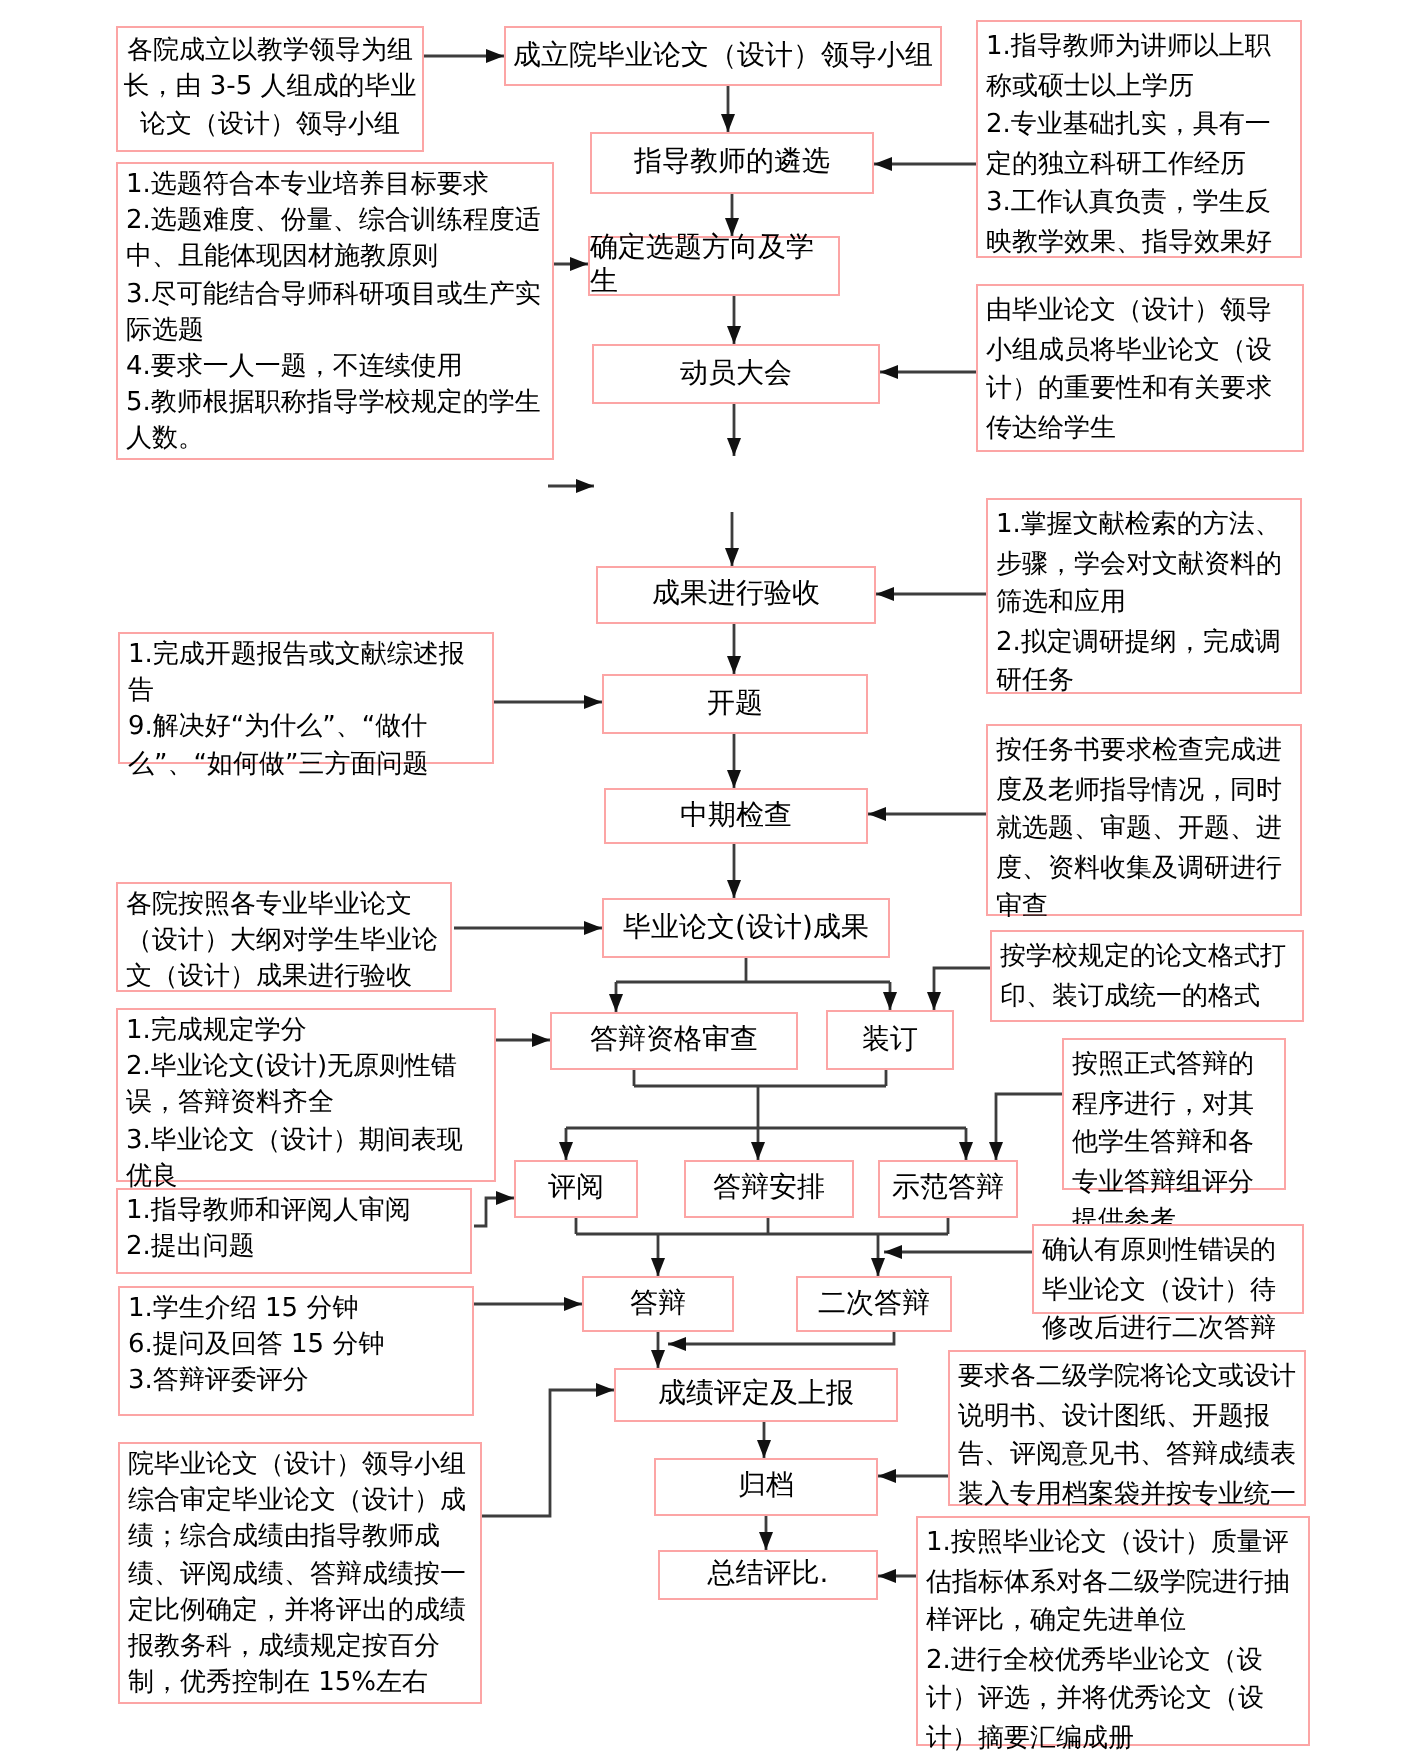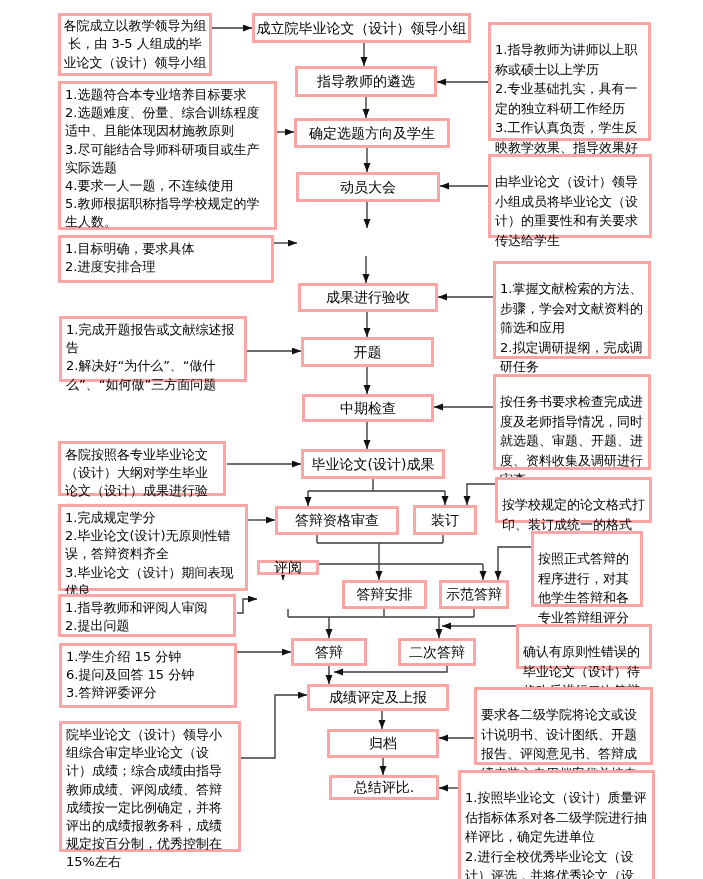--- a/index.html
+++ b/index.html
@@ -1,22 +1,22 @@
 <!DOCTYPE html>
 <html><head>
 <meta charset="utf-8">
 <style>
   html,body{margin:0;padding:0;background:#fff;}
   body{font-family:"DejaVu Sans","Liberation Sans",sans-serif;color:#000;}
   .canvas{position:relative;width:703px;height:879px;background:#fff;overflow:hidden;}
   .wires{position:absolute;left:0;top:0;}
-  .bx{position:absolute;background:#fff;border:3px solid #fca5a5;box-sizing:border-box;color:#000;}
+  .bx{position:absolute;background:#fff;border:1px solid #fca5a5;box-sizing:border-box;color:#000;}
   .c{display:flex;align-items:center;justify-content:center;text-align:left;font-size:14px;line-height:1.2;}
   .n{font-size:13px;line-height:1.4;padding:2px 4px;white-space:pre-line;}
-  .nr{line-height:1.5;padding:15px 4px;margin-top:12px;}
+  .nr{line-height:1.5;padding:3px 4px;}
   .ctr{display:flex;align-items:center;justify-content:center;text-align:center;font-size:13px;line-height:1.4;padding:2px;white-space:pre-line;}
 </style>
 </head>
 <body>
 
 <div class="canvas">
 
   <svg class="wires" width="703" height="879" viewBox="0 0 703 879">
     <defs>
       <marker id="ah" markerWidth="10" markerHeight="9" refX="9" refY="3.5" orient="auto" markerUnits="userSpaceOnUse">
@@ -70,47 +70,45 @@
       <polyline points="241,758 275,758 275,695 307,695" marker-end="url(#ah)"></polyline>
       <line x1="382" y1="711" x2="382" y2="729" marker-end="url(#ah)"></line>
       <line x1="474" y1="738" x2="439" y2="738" marker-end="url(#ah)"></line>
       <line x1="383" y1="758" x2="383" y2="775" marker-end="url(#ah)"></line>
       <line x1="458" y1="788" x2="439" y2="788" marker-end="url(#ah)"></line>
     </g>
   </svg>
 
   <div class="bx c" style="left:252px;top:13px;width:219px;height:30px">成立院毕业论文（设计）领导小组</div>
   <div class="bx c" style="left:295px;top:66px;width:142px;height:31px">指导教师的遴选</div>
-  <div class="bx c" style="left:294px;top:118px;width:156px;height:30px">确定选题方向及学生</div>
+  <div class="bx c" style="left:294px;top:118px;width:126px;height:30px">确定选题方向及学生</div>
   <div class="bx c" style="left:296px;top:172px;width:144px;height:30px">动员大会</div>
   <div class="bx c" style="left:298px;top:283px;width:140px;height:29px">成果进行验收</div>
   <div class="bx c" style="left:301px;top:337px;width:133px;height:30px">开题</div>
   <div class="bx c" style="left:302px;top:394px;width:132px;height:28px">中期检查</div>
   <div class="bx c" style="left:301px;top:449px;width:144px;height:30px">毕业论文(设计)成果</div>
   <div class="bx c" style="left:275px;top:506px;width:124px;height:29px">答辩资格审查</div>
   <div class="bx c" style="left:413px;top:505px;width:64px;height:30px">装订</div>
-  <div class="bx c" style="left:257px;top:560px;width:62px;height:15px">评阅</div>
+  <div class="bx c" style="left:257px;top:580px;width:62px;height:29px">评阅</div>
   <div class="bx c" style="left:342px;top:580px;width:85px;height:29px">答辩安排</div>
   <div class="bx c" style="left:439px;top:580px;width:70px;height:29px">示范答辩</div>
   <div class="bx c" style="left:291px;top:638px;width:76px;height:28px">答辩</div>
   <div class="bx c" style="left:398px;top:638px;width:78px;height:28px">二次答辩</div>
   <div class="bx c" style="left:307px;top:684px;width:142px;height:27px">成绩评定及上报</div>
   <div class="bx c" style="left:327px;top:729px;width:112px;height:29px">归档</div>
   <div class="bx c" style="left:329px;top:775px;width:110px;height:25px">总结评比.</div>
 
   <div class="bx ctr" style="left:58px;top:13px;width:154px;height:63px">各院成立以教学领导为组长，由 3-5 人组成的毕业论文（设计）领导小组</div>
   <div class="bx n" style="left:58px;top:81px;width:219px;height:149px">1.选题符合本专业培养目标要求
 2.选题难度、份量、综合训练程度适中、且能体现因材施教原则
 3.尽可能结合导师科研项目或生产实际选题
 4.要求一人一题，不连续使用
 5.教师根据职称指导学校规定的学生人数。</div>
-  <div class="bx n" style="left:58px;top:235px;width:216px;height:48px">1.目标明确，要求具体
-2.进度安排合理</div>
   <div class="bx n" style="left:59px;top:316px;width:188px;height:66px">1.完成开题报告或文献综述报告
-2.解决好“为什么”、“做什么”、“如何做”三方面问题</div>
+9.解决好“为什么”、“做什么”、“如何做”三方面问题</div>
   <div class="bx n" style="left:58px;top:441px;width:168px;height:55px">各院按照各专业毕业论文（设计）大纲对学生毕业论文（设计）成果进行验收</div>
   <div class="bx n" style="left:58px;top:504px;width:190px;height:87px">1.完成规定学分
 2.毕业论文(设计)无原则性错误，答辩资料齐全
 3.毕业论文（设计）期间表现优良</div>
   <div class="bx n" style="left:58px;top:594px;width:178px;height:43px">1.指导教师和评阅人审阅
 2.提出问题</div>
   <div class="bx n" style="left:59px;top:643px;width:178px;height:65px">1.学生介绍 15 分钟
 6.提问及回答 15 分钟
 3.答辩评委评分</div>
   <div class="bx n" style="left:59px;top:721px;width:182px;height:131px">院毕业论文（设计）领导小组综合审定毕业论文（设计）成绩；综合成绩由指导教师成绩、评阅成绩、答辩成绩按一定比例确定，并将评出的成绩报教务科，成绩规定按百分制，优秀控制在 15%左右</div>

